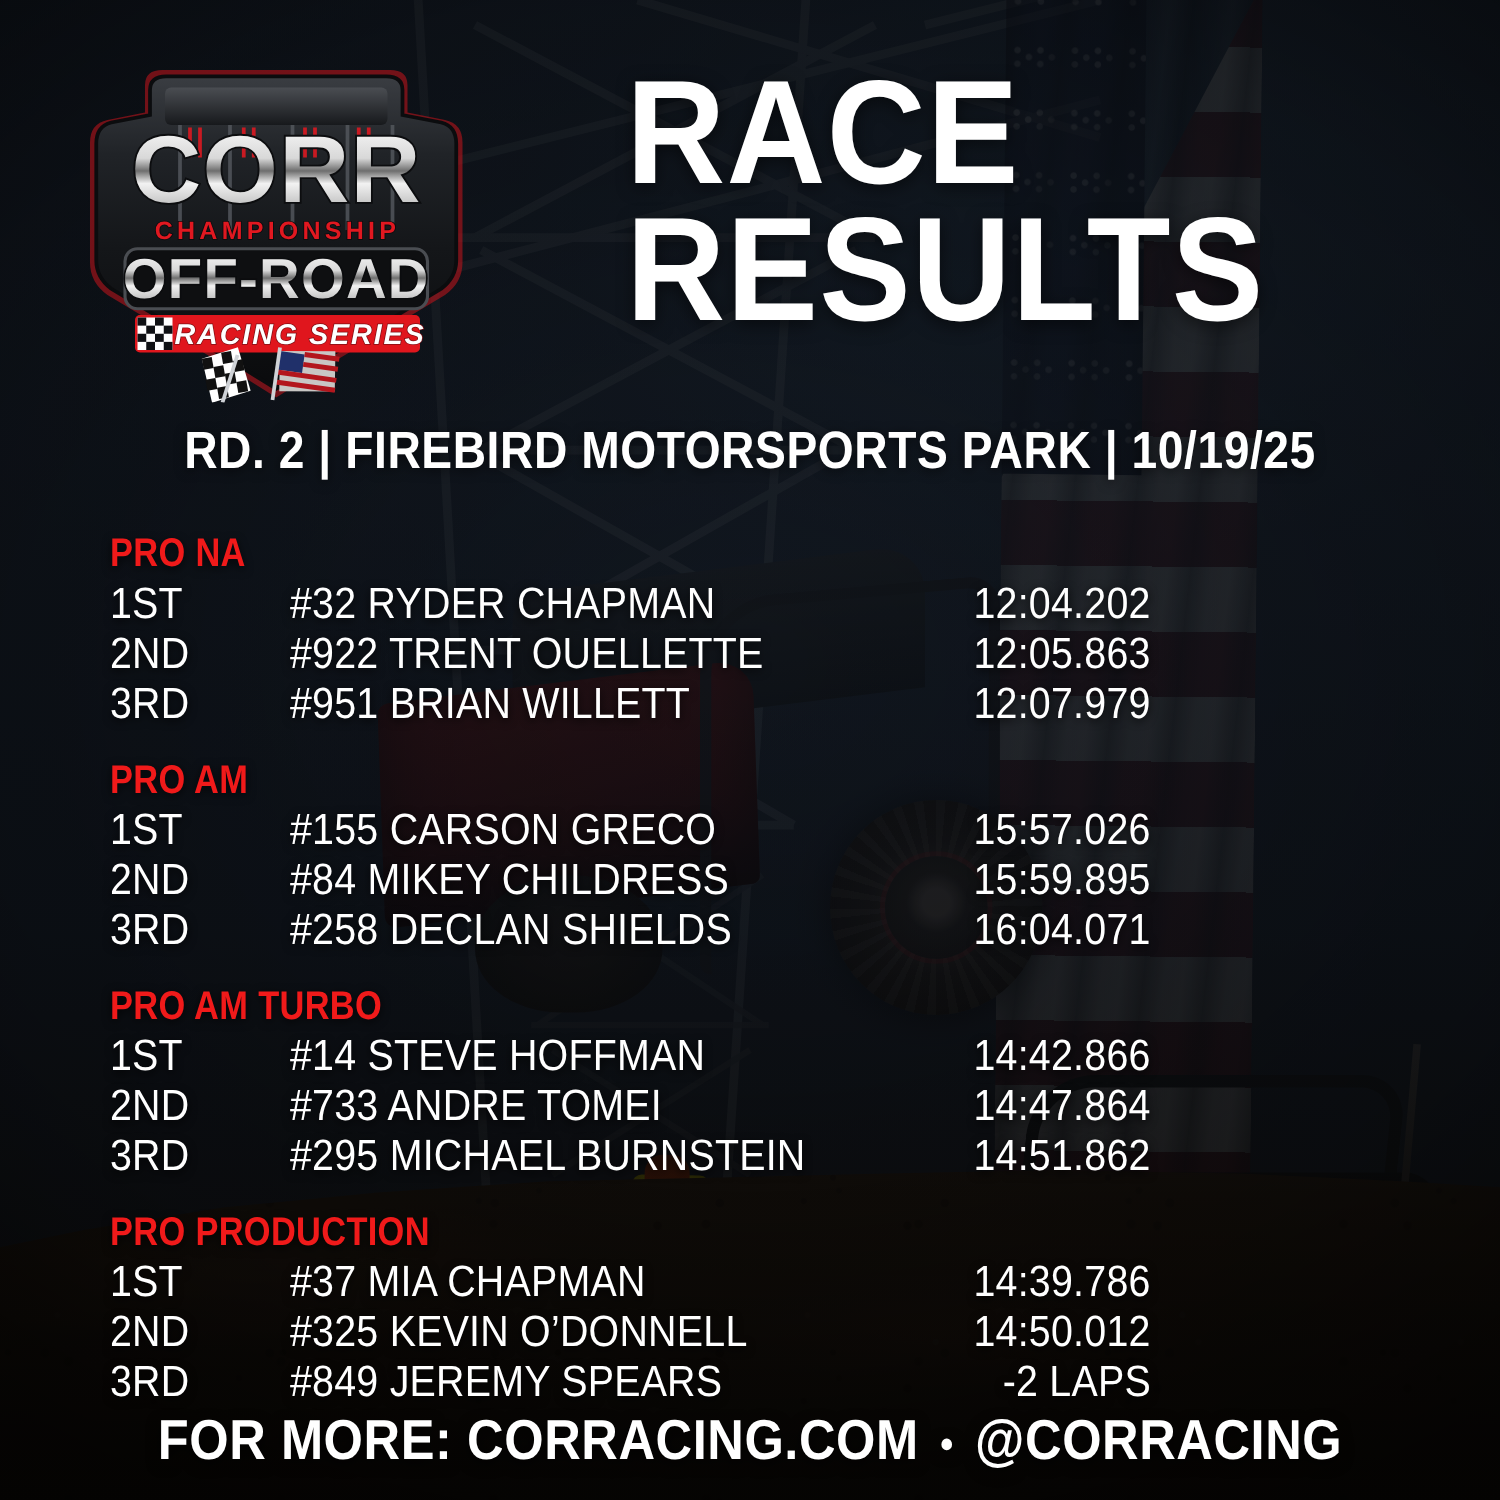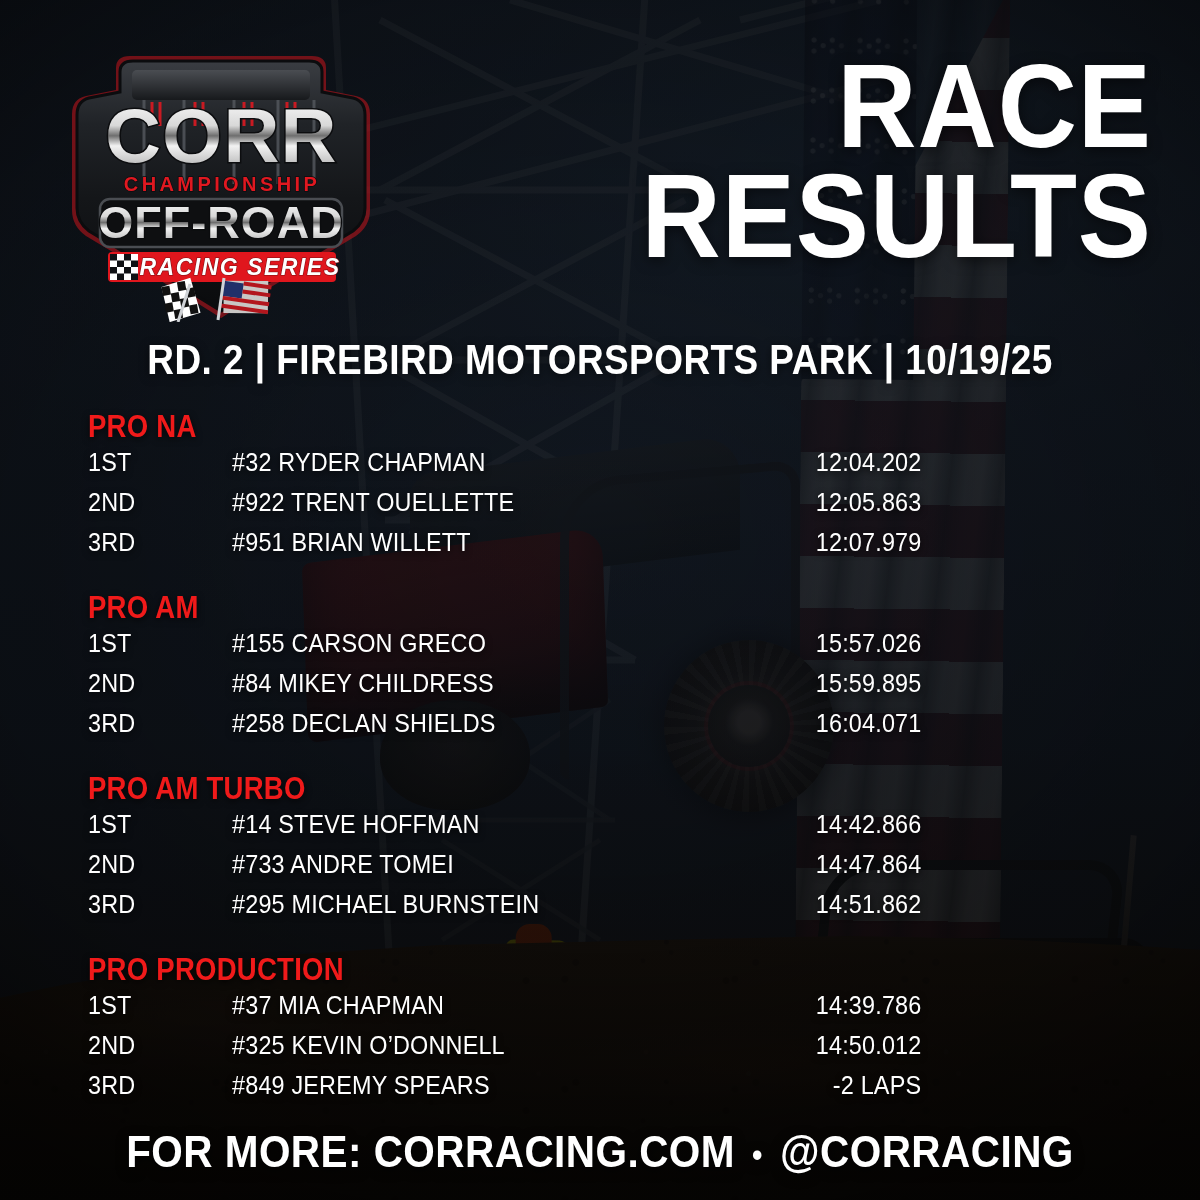--- a/index.html
+++ b/index.html
@@ -189,21 +189,21 @@
   
   .content { position: absolute; inset: 0; }
 
   
   .logo-wrap { position: absolute; left: 56px; top: 34px; width: 330px; height: 288px; }
   .logo-wrap svg { width: 100%; height: 100%; display: block; }
 
   
   .title-block {
     position: absolute; right: 48px; top: 52px; width: 700px;
-    text-align: right;
+    text-align: left;
     color: #ffffff;
   }
   .title-line {
     display: block;
     font-family: "Liberation Sans", sans-serif;
     font-weight: 700;
     font-size: 118px;
     line-height: .93;
     letter-spacing: 1px;
     transform: scaleX(.93);
@@ -218,37 +218,37 @@
     color: #ffffff;
     font-weight: 700;
     font-size: 42px;
     letter-spacing: .5px;
     transform: scaleX(.88);
     white-space: nowrap;
     text-shadow: 0 2px 10px rgba(0,0,0,.6);
   }
 
   
-  .results { position: absolute; left: 0; top: 408px; width: 1008px; }
+  .results { position: absolute; left: 0; top: 424px; width: 1008px; }
   .class-block { position: relative; margin-bottom: 22px; }
   .class-title {
     color: #f01a1a;
     font-weight: 700;
     font-size: 32px;
     letter-spacing: .3px;
     margin: 0 0 2px 88px;
     transform: scaleX(.86);
     transform-origin: left center;
     text-shadow: 0 2px 8px rgba(0,0,0,.75);
   }
   .row {
     position: relative;
     height: 40px;
     color: #ffffff;
-    font-size: 26px;
+    font-size: 35px;
     font-weight: 400;
     letter-spacing: .2px;
     white-space: nowrap;
   }
   .row .pos {
     position: absolute; left: 88px; top: 0;
     transform: scaleX(.9); transform-origin: left center;
     text-shadow: 0 2px 8px rgba(0,0,0,.85);
   }
   .row .driver {

